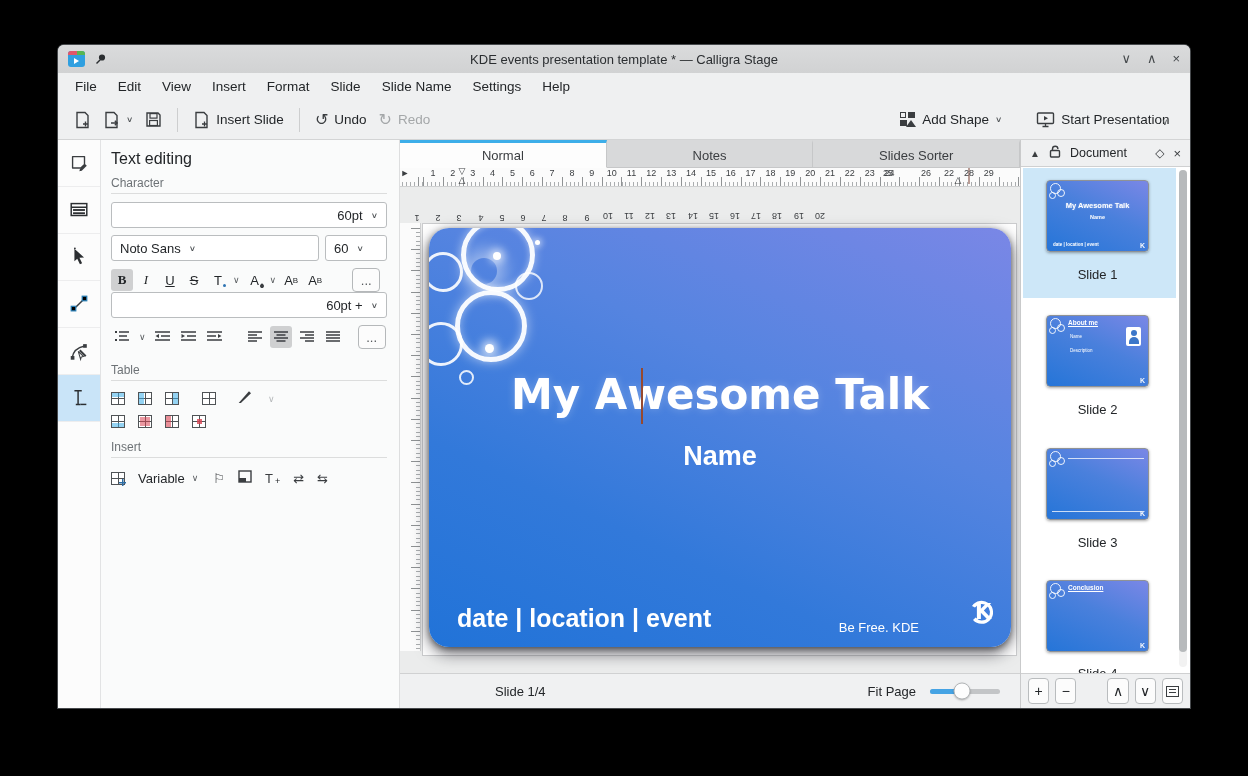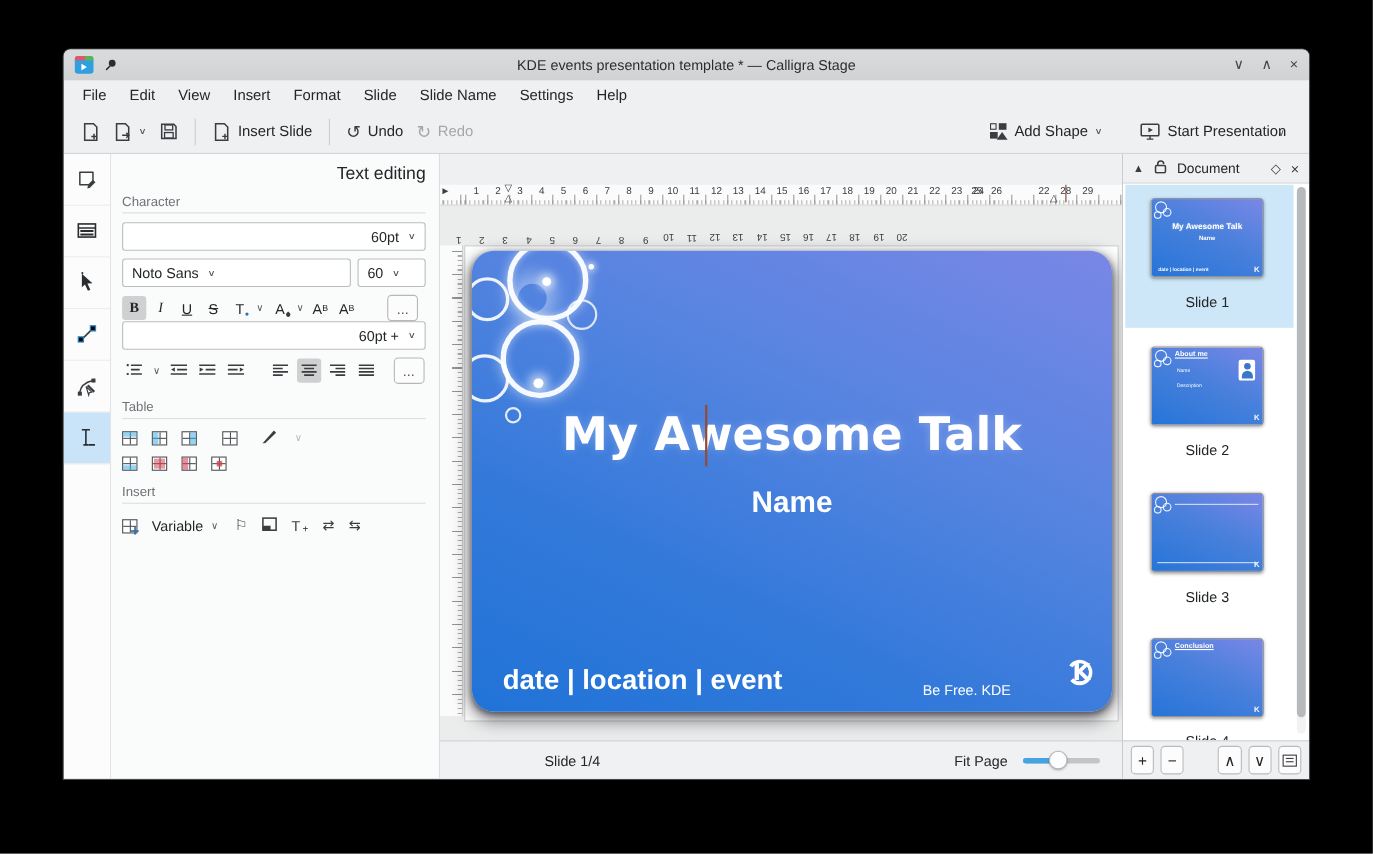--- a/index.html
+++ b/index.html
@@ -40,21 +40,21 @@
   .startchev{font-size:9px;color:#4d5154;align-self:flex-end;margin-left:-14px;margin-bottom:1px;}
   
   .main{position:absolute;top:95px;bottom:0;left:0;right:0;}
   .toolbox{position:absolute;left:0;top:0;bottom:0;width:42px;background:#fcfcfc;border-right:1px solid #e2e3e4;}
   .tool{height:46px;display:flex;align-items:center;justify-content:center;border-bottom:1px solid #ededee;}
   .tool.selected{background:#c9e4f8;}
   .tool svg{display:block;}
   
   .optpanel{position:absolute;left:43px;top:0;bottom:0;width:299px;background:#fafbfb;border-right:1px solid #dddedf;
             box-sizing:border-box;padding:6px 12px 0 10px;font-size:13px;overflow:hidden;}
-  .opt-title{font-size:16px;margin:4px 0 6px;font-weight:normal;color:#232629;text-align:right;}
+  .opt-title{font-size:16px;margin:4px 0 6px;font-weight:normal;color:#232629;}
   .sec-label{font-size:12px;color:#6d7276;border-bottom:1px solid #dcdddd;padding-bottom:3px;margin:8px 0 8px;}
   .combo{background:#fff;border:1px solid #babdbf;border-radius:3px;height:24px;display:flex;align-items:center;
          padding:0 8px;font-size:13px;}
   .combo .val-right{margin-left:auto;}
   .combo .chev{margin-left:8px;}
   .row{display:flex;gap:6px;margin-bottom:7px;}
   .grow{flex:1;}
   .szcombo{width:44px;}
   .fbtns{display:flex;align-items:center;gap:2px;margin:2px 0 0;}
   .fbtn{min-width:22px;height:22px;display:flex;align-items:center;justify-content:center;border-radius:3px;
@@ -474,20 +474,25 @@
         <span class="ilabel">
             <span class="glyph-ic">T</span>
             <span style="font-size:9px;margin-left:-3px;margin-top:6px">+</span>
           </span>
         <span class="glyph-ic">⇄</span>
         <span class="glyph-ic">⇆</span>
       </div>
     </div>
 
     <div class="canvas-col">
+      <div class="tabbar">
+        <div class="tab active">Normal</div>
+        <div class="tab">Notes</div>
+        <div class="tab">Slides Sorter</div>
+      </div>
       <div class="hruler">
         <span class="corner-mark">►</span>
         <span class="ind-mark" style="left:62px;top:-2px">▽</span>
         <span class="ind-mark" style="left:62px;top:7px">△</span>
         <span class="ind-mark" style="left:558px;top:7px">△</span>
         <span class="ruler-caret"></span>
         <span>
             <span style="left: 33px;">1</span>
             <span style="left: 52.85px;">2</span>
             <span style="left: 72.7px;">3</span>
@@ -506,21 +511,21 @@
             <span style="left: 330.75px;">16</span>
             <span style="left: 350.6px;">17</span>
             <span style="left: 370.45px;">18</span>
             <span style="left: 390.3px;">19</span>
             <span style="left: 410.15px;">20</span>
             <span style="left: 430px;">21</span>
             <span style="left: 449.85px;">22</span>
             <span style="left: 469.7px;">23</span>
             <span style="left: 489.55px;">24</span>
             <span style="left: 488px;">25</span>
-            <span style="left: 506px;">26</span>
+            <span style="left: 526px;">26</span>
             <span style="left: 549.1px;">22</span>
             <span style="left: 568.95px;">28</span>
             <span style="left: 588.8px;">29</span>
           </span>
       </div>
       <div class="canvas">
         <div class="vruler">
             <span>
               <span style="top: 15px;">1</span>
               <span style="top: 36.2px;">2</span>

